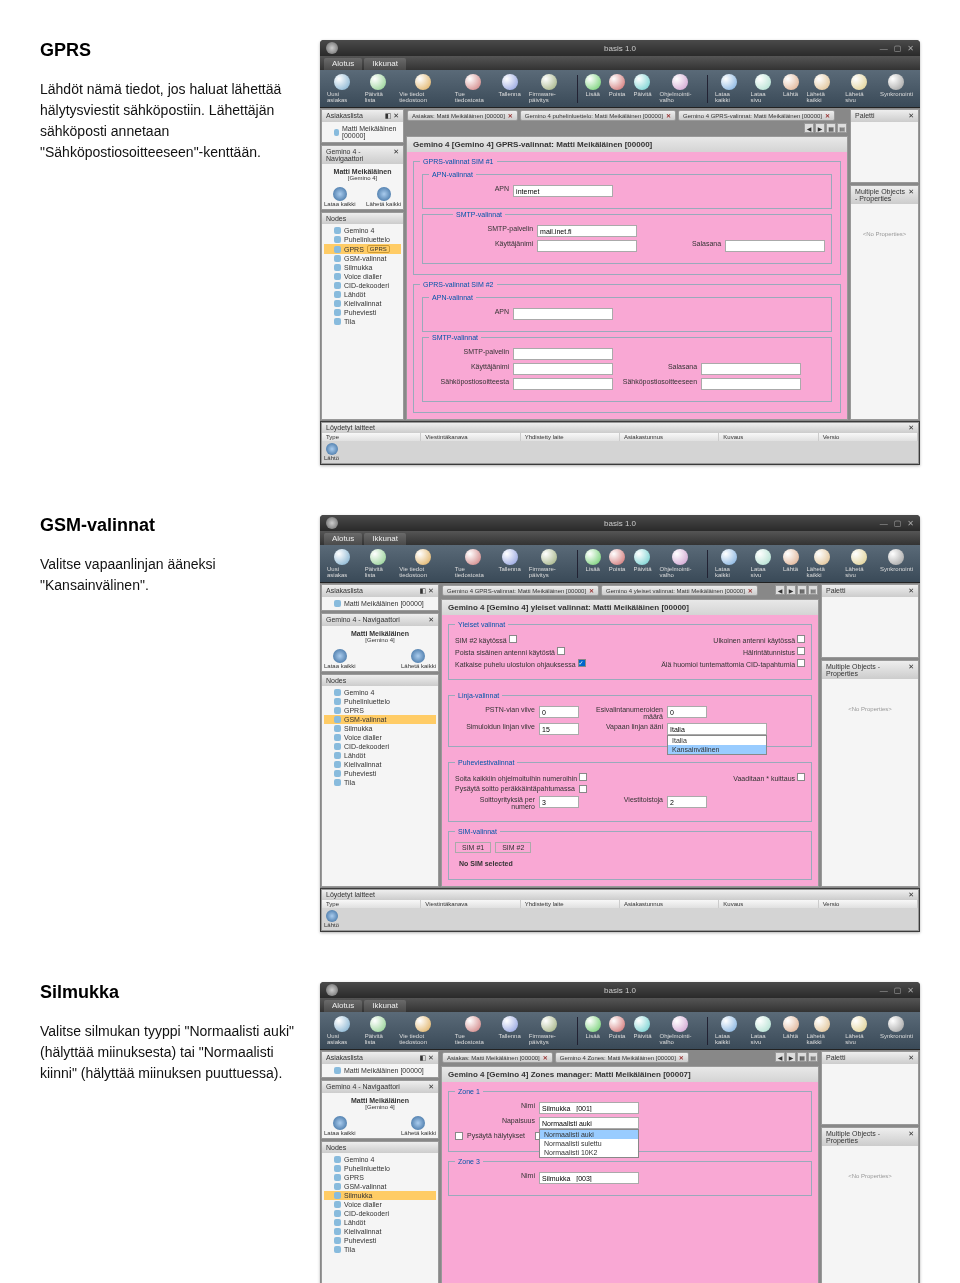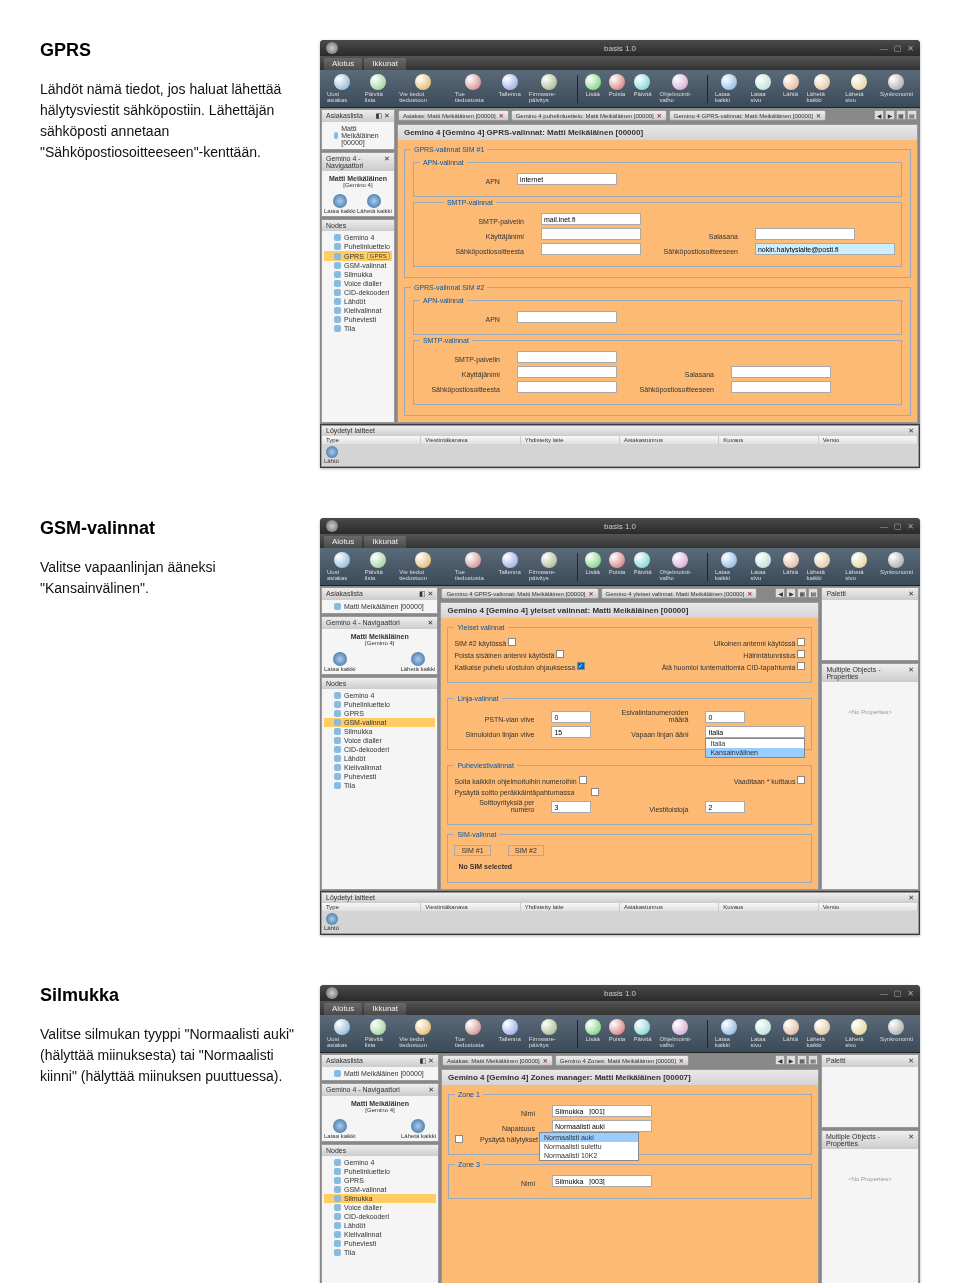--- a/index.html
+++ b/index.html
@@ -87,25 +87,25 @@
   .navbox-sub { font-size:6px; }
   .navbtns { display:flex; justify-content:space-between; padding:2px; }
   .navbtn { display:flex; flex-direction:column; align-items:center; font-size:6px; }
   .navicon { width:14px; height:14px; background:radial-gradient(#ace,#369); border-radius:50%; }
   .main-panel { flex:1; background:#888; display:flex; flex-direction:column; }
   .bc-tabs { display:flex; gap:2px; padding:2px; background:#888; flex-wrap:wrap;}
   .bc-tab { background:linear-gradient(#eee,#ccc); border:1px solid #999; font-size:6px; padding:1px 4px; display:flex; align-items:center; gap:3px; border-radius:2px;}
   .bc-close { color:#933; font-weight:bold; }
   .bc-nav { margin-left:auto; display:flex; gap:1px; }
   .bc-nav span { background:#ddd;border:1px solid #999;width:10px;height:10px;display:flex;align-items:center;justify-content:center;font-size:6px; }
-  .form-area { background:#fdba74; margin:1px; flex:1; border:1px solid #999; overflow:auto; }
+  .form-area { background:#f9a8d4; margin:1px; flex:1; border:1px solid #999; overflow:auto; }
   .form-title { background:linear-gradient(#e8e8e8,#d4d4d4); font-size:8px; font-weight:bold; padding:3px 6px; }
   .fieldset { border:1px solid #9ab; margin:6px; padding:4px 6px 8px 6px; font-size:7px; }
   .fieldset-legend { color:#05a; font-size:7px; padding:0 3px; }
-  .form-row { display:flex; align-items:flex-end; gap:17px; margin:3px 0; }
+  .form-row { display:flex; align-items:flex-start; gap:4px; margin:3px 0; }
   .form-label { width:80px; text-align:right; font-size:7px; color:#333; }
   .form-input { height:12px; border:1px solid #aaa; background:#fff; font-size:7px; padding:0 2px; }
   .form-input.sm { width:40px; }
   .form-input.md { width:100px; }
   .form-input.lg { width:140px; }
   .checkbox { width:8px;height:8px;border:1px solid #888;background:#fff;display:inline-block; }
   .checkbox.ck { background:#06c; position:relative; }
   .checkbox.ck::after{content:"✓";color:#fff;font-size:6px;position:absolute;left:0;top:-1px;}
   .right-side { width:100px; background:#888; display:flex; flex-direction:column; }
   .rpanel-body { height:60px; display:flex; align-items:center; justify-content:center; color:#999; font-size:6px; }
@@ -333,26 +333,20 @@
               <div class="form-row">
                   <span class="form-label">SMTP-palvelin</span>
                   <input class="form-input md" value="mail.inet.fi" style="">
                 </div>
               <div class="form-row">
                 <span class="form-label">Käyttäjänimi</span>
                   <input class="form-input md" style="">
                 <span class="form-label">Salasana</span>
                   <input class="form-input md" style="">
               </div>
-              <div class="form-row">
-                <span class="form-label">Sähköpostiosoitteesta</span>
-                  <input class="form-input md" style="">
-                <span class="form-label">Sähköpostiosoitteeseen</span>
-                  <input class="form-input lg" style="background: rgb(204, 238, 255);" value="nokin.halytyslaite@posti.fi">
-              </div>
             </fieldset>
           </fieldset>
           <fieldset class="fieldset">
               <legend class="fieldset-legend">GPRS-valinnat SIM #2</legend>
             <fieldset class="fieldset" style="margin:2px;">
                 <legend class="fieldset-legend">APN-valinnat</legend>
               <div class="form-row">
                   <span class="form-label">APN</span>
                   <input class="form-input md" style="">
                 </div>

